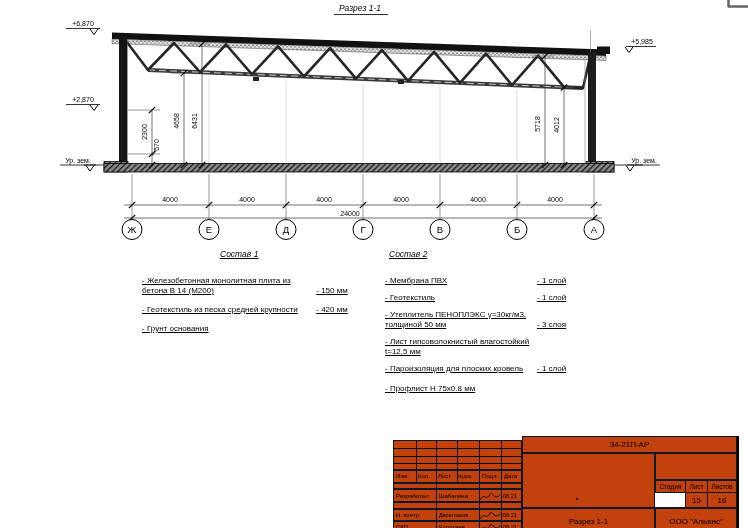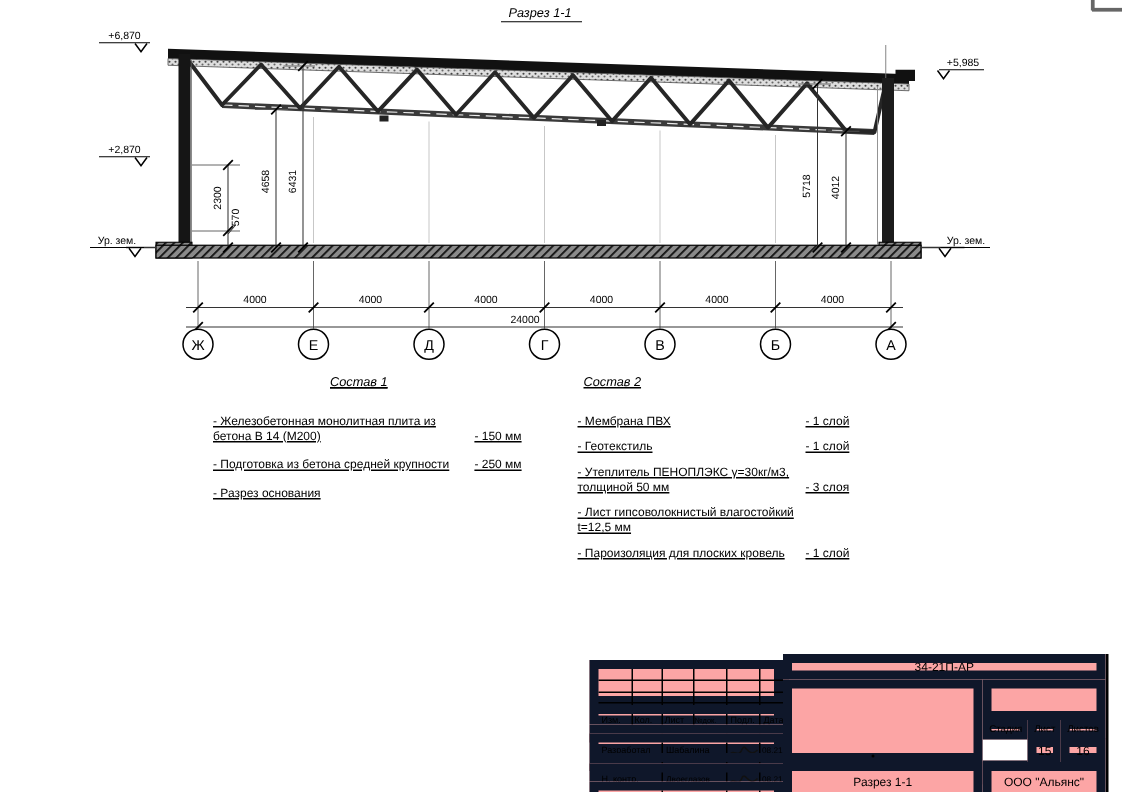--- a/index.html
+++ b/index.html
@@ -11,21 +11,21 @@
   .sostav{position:absolute;font-size:8px;line-height:1.25;}
   .sostav-title{font-style:italic;text-decoration:underline;font-size:8.5px;margin-bottom:16px;}
   .sostav-item{display:flex;align-items:flex-end;margin-bottom:9px;}
   .s1 .sostav-item .lbl{width:172px;}
   .s1 .sostav-item .val{width:36px;white-space:nowrap;text-align:center;}
   .s2 .sostav-item .lbl{width:152px;}
   .s2 .sostav-item .val{width:33px;white-space:nowrap;}
   .s2 .sostav-item{margin-bottom:7px;text-decoration:underline;}
   
   .titleblock{position:absolute;left:393px;top:436px;width:346px;height:110px;font-size:6.5px;}
-  .tb-cell{position:absolute;border:6px solid #0f172a;box-sizing:border-box;background:#fca5a5;}
+  .tb-cell{position:absolute;border:1px solid #0f172a;box-sizing:border-box;background:#c2410c;}
   .tb-center{display:flex;align-items:center;justify-content:center;}
   .vline{position:absolute;width:1px;background:#000;}
   .hline{position:absolute;height:1px;background:#000;}
   .tb-row-label{position:absolute;font-size:6px;white-space:nowrap;}
   .sig-svg{position:absolute;}
   .frame-right{position:absolute;left:737px;top:436px;width:1.5px;height:92px;background:#000;}
 </style>
 </head>
 <body>
 
@@ -233,25 +233,25 @@
   </g>
 </svg>
 
 <div class="sostav s1" style="left:142px;top:249px;width:210px;text-decoration:underline;">
   <div class="sostav-title" style="margin-left:78px;">Состав 1</div>
   <div class="sostav-item">
     <span class="lbl">- Железобетонная  монолитная плита из бетона В 14 (М200)</span>
     <span class="val">- 150 мм</span>
   </div>
   <div class="sostav-item">
-    <span class="lbl">- Подготовка из бетона средней крупности</span>
-    <span class="val">- 250 мм</span>
-  </div>
-  <div class="sostav-item">
-    <span class="lbl">- Разрез основания</span>
+    <span class="lbl">- Геотекстиль из песка средней крупности</span>
+    <span class="val">- 420 мм</span>
+  </div>
+  <div class="sostav-item">
+    <span class="lbl">- Грунт основания</span>
     <span class="val"></span>
   </div>
 </div>
 
 <div class="sostav s2" style="left:385px;top:249px;width:190px;">
   <div class="sostav-title" style="margin-left:4px;">Состав 2</div>
   <div class="sostav-item">
     <span class="lbl">- Мембрана ПВХ</span>
     <span class="val">- 1 слой</span>
   </div>
@@ -263,20 +263,24 @@
     <span class="lbl">- Утеплитель ПЕНОПЛЭКС γ=30кг/м3, толщиной 50 мм</span>
     <span class="val">- 3 слоя</span>
   </div>
   <div class="sostav-item">
     <span class="lbl">- Лист гипсоволокнистый влагостойкий t=12,5 мм</span>
     <span class="val"></span>
   </div>
   <div class="sostav-item">
     <span class="lbl">- Пароизоляция для плоских кровель</span>
     <span class="val">- 1 слой</span>
+  </div>
+  <div class="sostav-item" style="margin-top:10px;">
+    <span class="lbl">- Профлист Н 75х0.8 мм</span>
+    <span class="val"></span>
   </div>
 </div>
 
 <div class="frame-right"></div>
 <div class="titleblock">
 
   <div class="tb-cell tb-center" style="left:129px;top:0;width:215px;height:17px;font-size:8px;">
     <span>34-21П-АР</span>
   </div>
 

